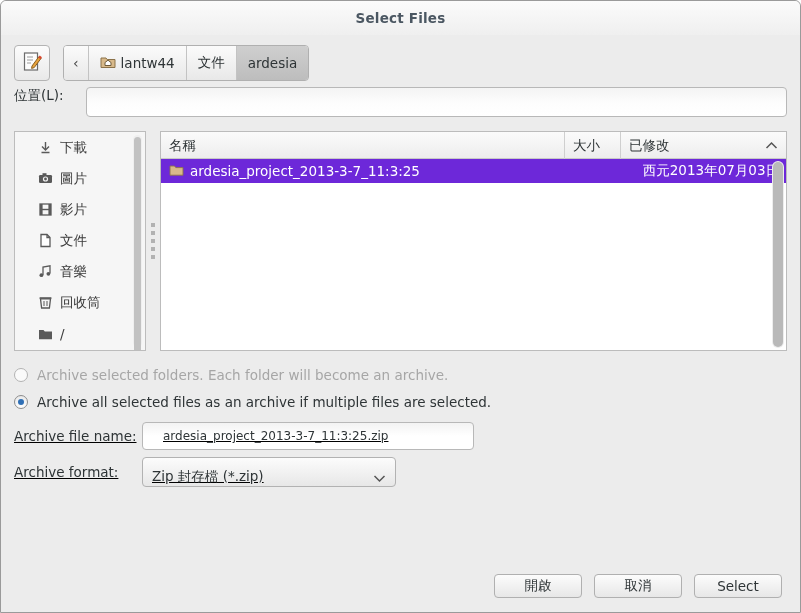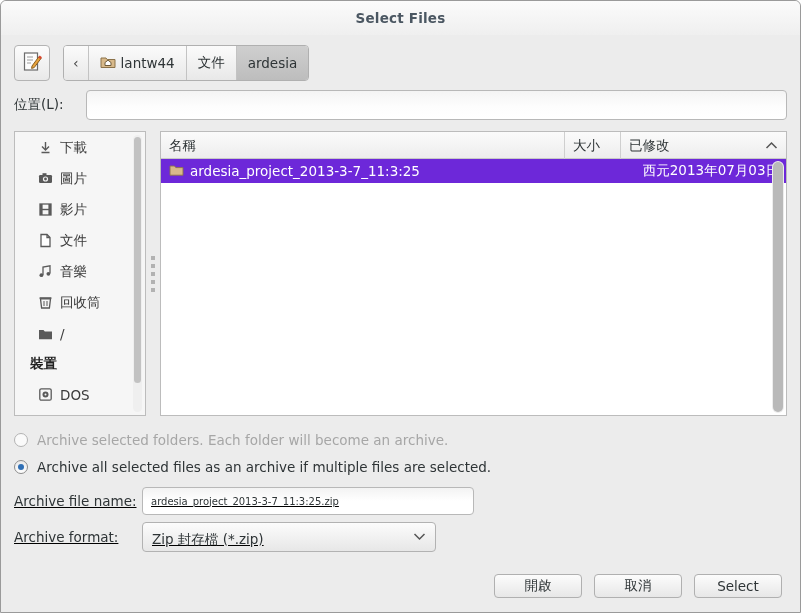--- a/index.html
+++ b/index.html
@@ -58,38 +58,38 @@
   }
   .path-seg:last-child { border-right: none; }
   .path-seg.arrow { padding: 0 9px; color: #4a4a4a; font-size: 14px; }
   .path-seg.current {
     background: linear-gradient(to bottom, #cfcfcf, #bdbdbd);
     color: #2e3436;
   }
 
   
   .location-row {
-    display: flex; align-items: center;
+    display: flex; align-items: flex-start;
     padding: 0 13px; margin-top: 2px; height: 36px;
   }
   .location-label { font-size: 13.5px; color: #2e3436; width: 72px; }
   .location-input {
     flex: 1; height: 30px;
     border: 1px solid #b8b8b8; border-radius: 4px;
     background: linear-gradient(to bottom, #f4f4f4, #fdfdfd 55%, #ffffff);
     font-size: 13.5px; color: #2e3436;
     padding: 0 8px;
     outline: none;
   }
 
   
   .panes {
     display: flex;
     margin: 8px 13px 0 13px;
-    height: 285px;
+    height: 220px;
   }
   .sidebar {
     width: 132px;
     border: 1px solid #bcbcbc;
     background: #f6f6f6;
     position: relative;
     overflow: hidden;
   }
   .sidebar-scroll {
     position: absolute; inset: 0 10px 0 0;
@@ -188,30 +188,30 @@
     content: ""; width: 6px; height: 6px; border-radius: 50%;
     background: #2f6fb5;
   }
 
   .field-row { display: flex; align-items: center; margin-top: 7px; text-decoration: underline; }
   .field-label { font-size: 13.5px; color: #2e3436; width: 128px; }
   .text-input {
     width: 332px; height: 28px;
     border: 1px solid #b8b8b8; border-radius: 4px;
     background: linear-gradient(to bottom, #f3f3f3, #ffffff 50%);
-    font-size: 10px; color: #2e3436;
-    padding: 0 8px; outline: none;
+    font-size: 12px; color: #2e3436;
+    padding: 0 20px; outline: none;
     font-family: "DejaVu Sans", "Liberation Sans", sans-serif;
   }
   .combo {
-    width: 294px; height: 30px;
+    width: 254px; height: 30px;
     border: 1px solid #b2b2b2; border-radius: 4px;
     background: linear-gradient(to bottom, #fcfcfc, #e7e7e7);
-    display: flex; align-items: flex-start; justify-content: space-between;
-    padding: 8px 9px; font-size: 13.5px; color: #2e3436;
+    display: flex; align-items: flex-end; justify-content: space-between;
+    padding: 0 9px; font-size: 13.5px; color: #2e3436;
     cursor: pointer;
   }
   .combo-caret { font-size: 11px; color: #555; }
 
   
   .footer {
     position: absolute; left: 0; right: 0; bottom: 0;
     height: 52px;
     display: flex; align-items: center; justify-content: flex-end;
     gap: 12px; padding-right: 18px;

